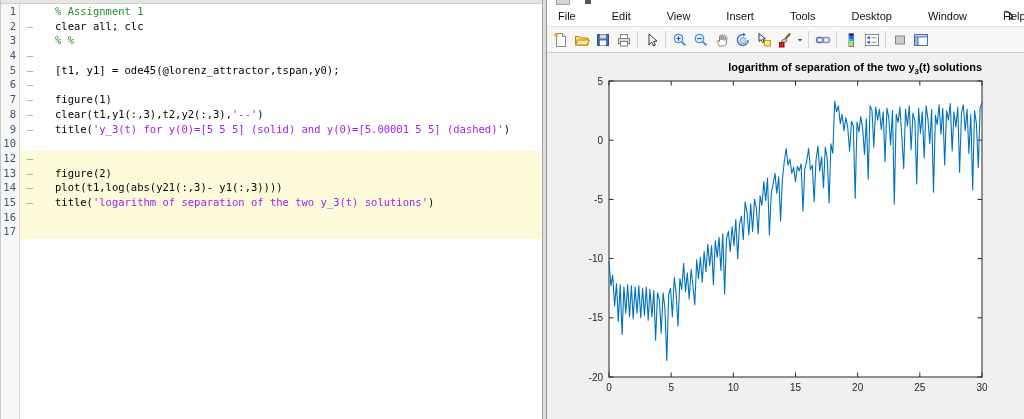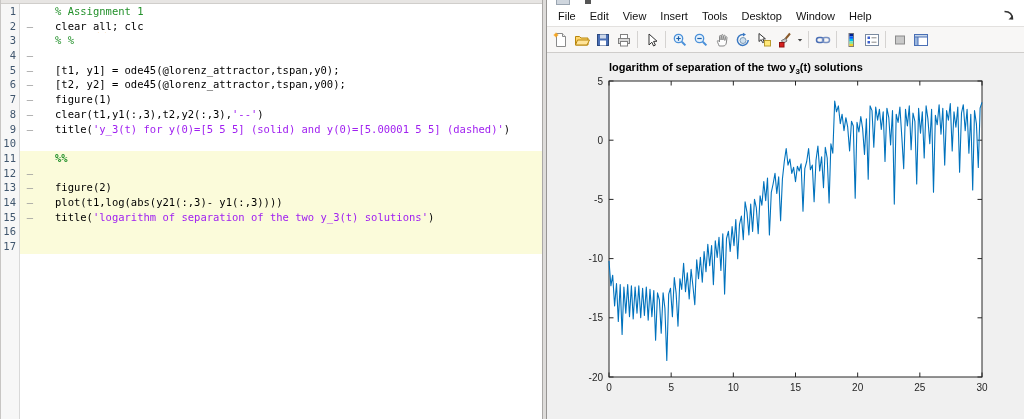--- a/index.html
+++ b/index.html
@@ -28,54 +28,53 @@
   
   #splitter{position:absolute;left:543px;top:0;width:3px;height:419px;background:#dedcda;}
 
   
   #figwin{position:absolute;left:546px;top:0;width:478px;height:419px;background:#f0f0f0;
           border-left:1px solid #979593;box-sizing:border-box;display:flex;flex-direction:column;}
   #fig-titlebar{height:6px;background:#ffffff;position:relative;flex:none;}
   #fig-titlebar .frag1{position:absolute;left:9px;top:0;width:12px;height:4px;background:#cfd6de;border:1px solid #9aa5b1;border-top:none;}
   #fig-titlebar .frag2{position:absolute;left:38px;top:0;width:6px;height:4px;background:#555;}
   #fig-menubar{height:20px;background:#ffffff;display:flex;align-items:center;
-               padding-left:4px;font-size:11px;color:#111;flex:none;position:relative;}
+               padding-left:4px;font-size:11px;color:#111;flex:none;position:relative;gap:22px;}
   .menu-item{padding:2px 7px;cursor:default;}
   #dock-arrow{position:absolute;right:8px;top:3px;width:14px;height:14px;}
   #fig-toolbar{height:25px;background:#f8f7f6;border-top:1px solid #e3e1df;border-bottom:1px solid #cfcdcb;
                display:flex;align-items:center;padding-left:3px;flex:none;}
   .tbtn{width:21px;height:21px;display:flex;align-items:center;justify-content:center;flex:none;}
   .tbtn.narrow{width:10px;}
   .tsep{width:1px;height:17px;background:#d5d3d1;margin:0 3px;flex:none;}
   #fig-canvas{position:relative;flex:1;background:#f0f0f0;}
-  #chart-title{position:absolute;top:8px;left:62px;width:373px;text-align:left;
+  #chart-title{position:absolute;top:8px;left:62px;width:373px;text-align:right;
                font-size:11px;font-weight:bold;color:#000;}
   #chart-title sub{font-size:8px;}
   #chart-svg{position:absolute;left:0;top:0;}
 </style>
 </head>
 <body>
 
 <div id="app">
 
   <div id="editor">
     <div id="gutter-bg"></div>
     <div id="editor-topline"></div>
     <div id="code-rows">
         <div class="crow"><span class="num">1</span><span class="body"><span class="alley"></span><span class="code"><span class="seg-comment">% Assignment 1</span></span></span></div>
         <div class="crow"><span class="num">2</span><span class="body"><span class="alley">–</span><span class="code"><span class="seg-code">clear </span><span class="seg-warn">all</span><span class="seg-code">; clc</span></span></span></div>
         <div class="crow"><span class="num">3</span><span class="body"><span class="alley"></span><span class="code"><span class="seg-comment">% %</span></span></span></div>
         <div class="crow"><span class="num">4</span><span class="body"><span class="alley">–</span></span></div>
         <div class="crow"><span class="num">5</span><span class="body"><span class="alley">–</span><span class="code"><span class="seg-code">[t1, y1] = ode45(@lorenz_attractor,tspan,y0);</span></span></span></div>
-        <div class="crow"><span class="num">6</span><span class="body"><span class="alley">–</span><span class="code"><span class="seg-code">[t2, y2] = ode45(@lorenz_attractor,tspan,y00);</span></span></span></div>
+        <div class="crow"><span class="num">6</span><span class="body"><span class="alley">–</span></span></div>
         <div class="crow"><span class="num">7</span><span class="body"><span class="alley">–</span><span class="code"><span class="seg-code">figure(1)</span></span></span></div>
         <div class="crow"><span class="num">8</span><span class="body"><span class="alley">–</span><span class="code"><span class="seg-code">clear(t1,y1(:,3),t2,y2(:,3),</span><span class="seg-string">'--'</span><span class="seg-code">)</span></span></span></div>
         <div class="crow"><span class="num">9</span><span class="body"><span class="alley">–</span><span class="code"><span class="seg-code">title(</span><span class="seg-string">'y_3(t) for y(0)=[5 5 5] (solid) and y(0)=[5.00001 5 5] (dashed)'</span><span class="seg-code">)</span></span></span></div>
         <div class="crow"><span class="num">10</span><span class="body"><span class="alley"></span><span class="code"></span></span></div>
-        <div class="crow cell"><span class="num">11</span><span class="body"><span class="alley"></span><span class="code"><span class="seg-comment-bold">%%</span></span></span></div>
         <div class="crow cell"><span class="num">12</span><span class="body"><span class="alley">–</span></span></div>
         <div class="crow cell"><span class="num">13</span><span class="body"><span class="alley">–</span><span class="code"><span class="seg-code">figure(2)</span></span></span></div>
         <div class="crow cell"><span class="num">14</span><span class="body"><span class="alley">–</span><span class="code"><span class="seg-code">plot(t1,log(abs(y21(:,3)- y1(:,3))))</span></span></span></div>
         <div class="crow cell"><span class="num">15</span><span class="body"><span class="alley">–</span><span class="code"><span class="seg-code">title(</span><span class="seg-string">'logarithm of separation of the two y_3(t) solutions'</span><span class="seg-code">)</span></span></span></div>
         <div class="crow cell"><span class="num">16</span><span class="body"><span class="alley"></span><span class="code"></span></span></div>
         <div class="crow cell"><span class="num">17</span><span class="body"><span class="alley"></span><span class="code"></span></span></div>
       </div>
   </div>
 
   <div id="splitter"></div>

